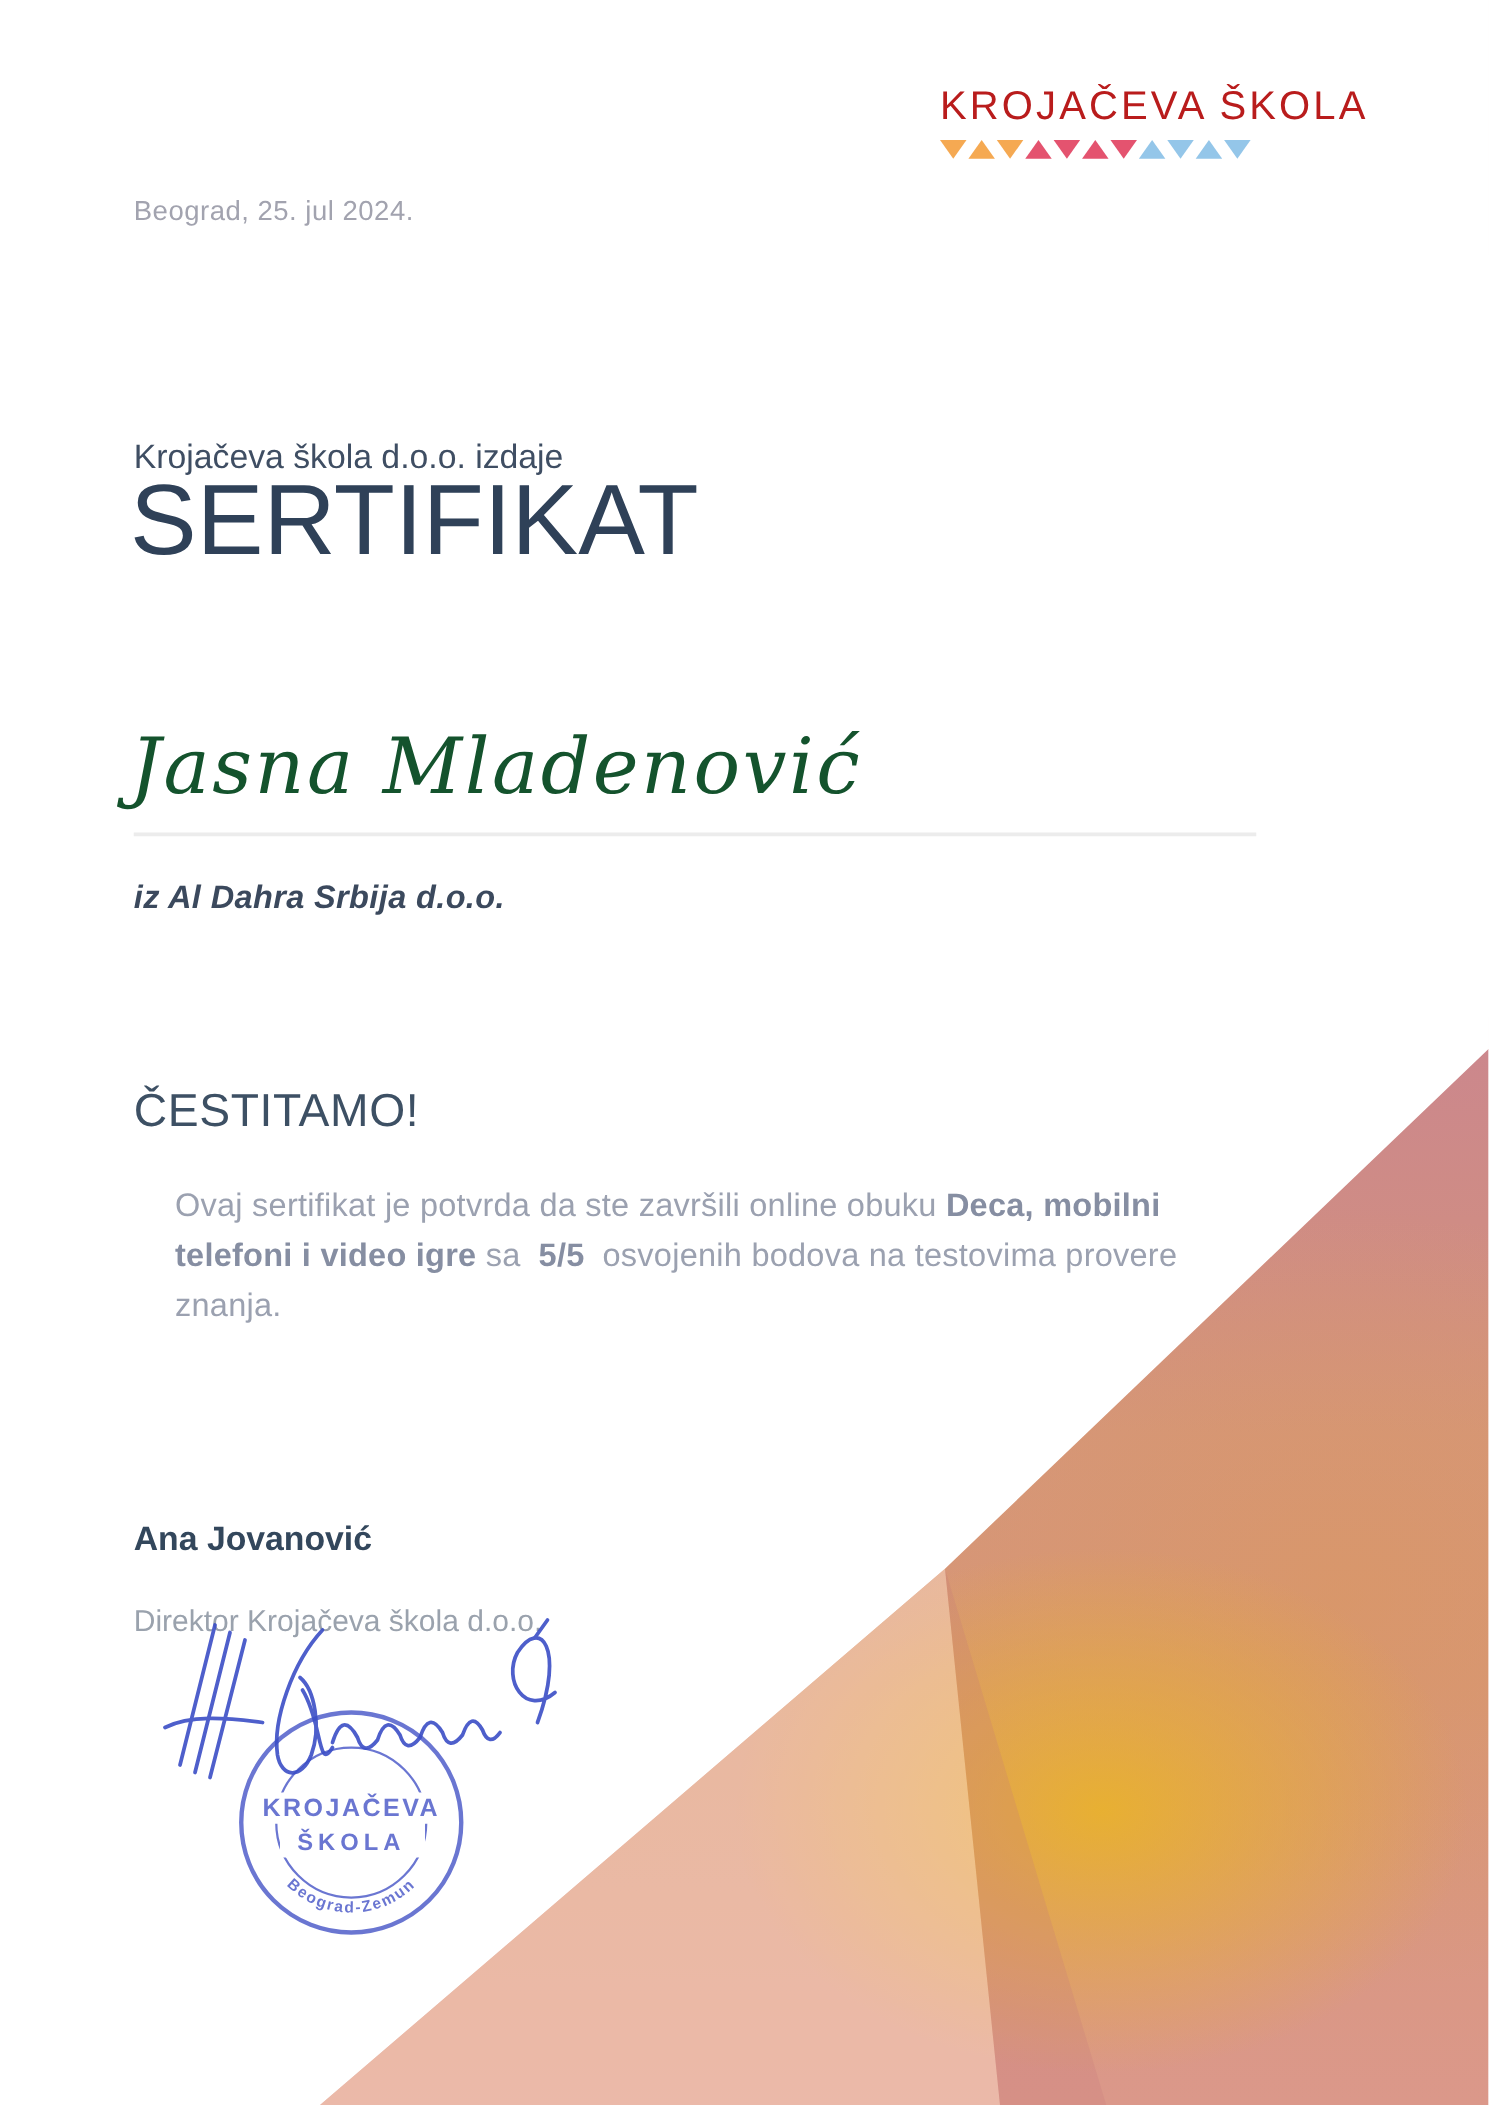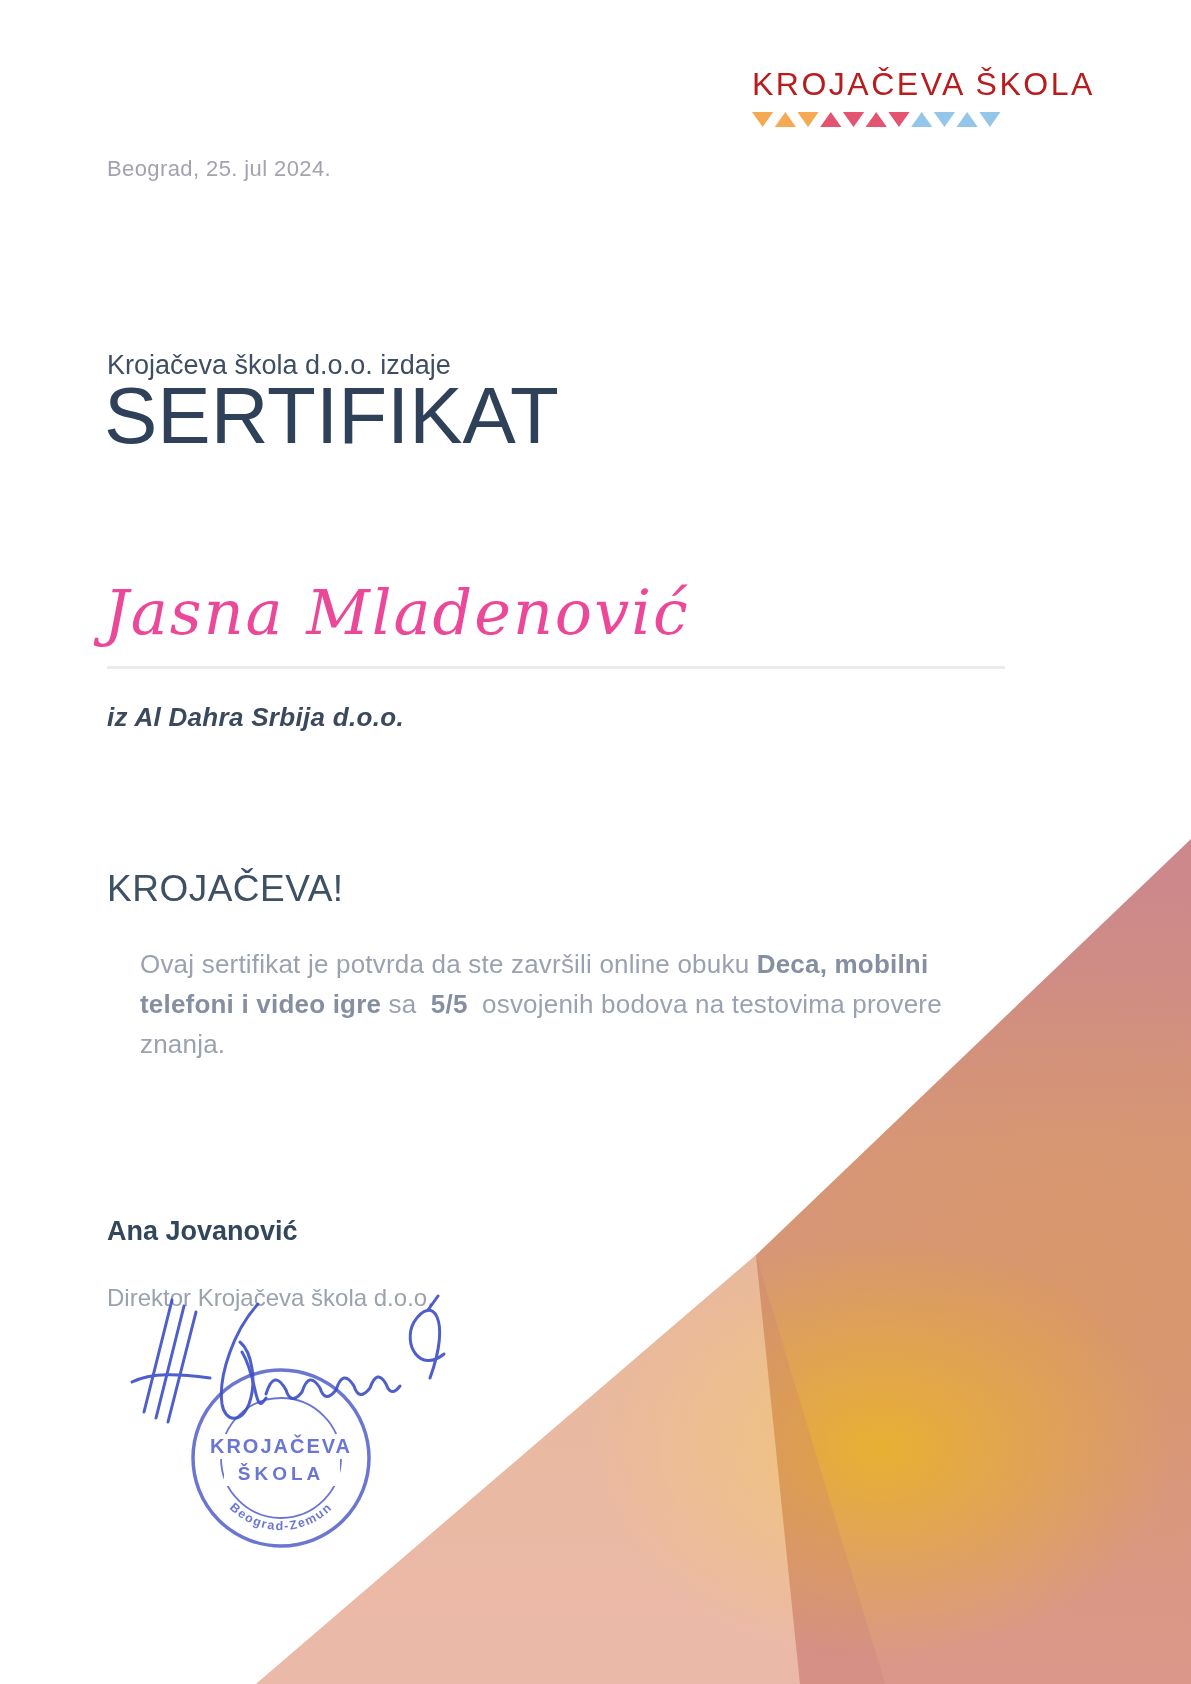--- a/index.html
+++ b/index.html
@@ -36,21 +36,21 @@
   .issuer-line{position:absolute;left:107px;top:350px;font-size:27px;color:#3f4e63;}
   .cert-title{
     position:absolute;left:104px;top:372px;font-size:80px;font-weight:400;
     color:#2f4158;letter-spacing:0;line-height:1.1;text-align:center;
   }
   
   .name-underline{position:absolute;left:107px;top:666px;width:898px;height:3px;background:#ececec;}
   .recipient-name{
     position:absolute;left:104px;top:576px;
     font-family:"DejaVu Serif","Liberation Serif",serif;font-style:italic;
-    font-size:62px;color:#ec4899;letter-spacing:2px;white-space:nowrap;
+    font-size:62px;color:#14532d;letter-spacing:2px;white-space:nowrap;
   }
   .recipient-company{
     position:absolute;left:107px;top:702px;font-size:26px;font-style:italic;
     font-weight:600;color:#3b495d;letter-spacing:.3px;
   }
   
   .congrats-heading{position:absolute;left:107px;top:868px;font-size:37px;color:#3d5064;letter-spacing:.5px;}
   .congrats-paragraph{
     position:absolute;left:107px;top:944px;width:848px;
     font-size:26px;line-height:1.54;color:#9ba1b0;letter-spacing:.2px;margin-left:33px;
@@ -95,21 +95,21 @@
     </div>
   </div>
 
   <div class="issuer-line">Krojačeva škola d.o.o. izdaje</div>
   <div class="cert-title">SERTIFIKAT</div>
 
   <div class="name-underline"></div>
   <div class="recipient-name">Jasna Mladenović</div>
   <div class="recipient-company">iz Al Dahra Srbija d.o.o.</div>
 
-  <div class="congrats-heading">KROJAČEVA!</div>
+  <div class="congrats-heading">ČESTITAMO!</div>
   <div class="congrats-paragraph"><span>Ovaj sertifikat je potvrda da ste završili online obuku </span><span class="b">Deca, mobilni telefoni i video igre</span><span> sa </span><span class="score">5/5</span><span> osvojenih bodova na testovima provere znanja.</span></div>
 
   <div class="signer-name">Ana Jovanović</div>
   <div class="signer-title">Direktor Krojačeva škola d.o.o.</div>
 
   <div class="sig-stamp">
     <svg width="370" height="300" viewBox="0 0 370 300">
 
       <g opacity="0.82">
         <circle cx="173" cy="176" r="88" fill="none" stroke="#4a58c8" stroke-width="3.5"></circle>

